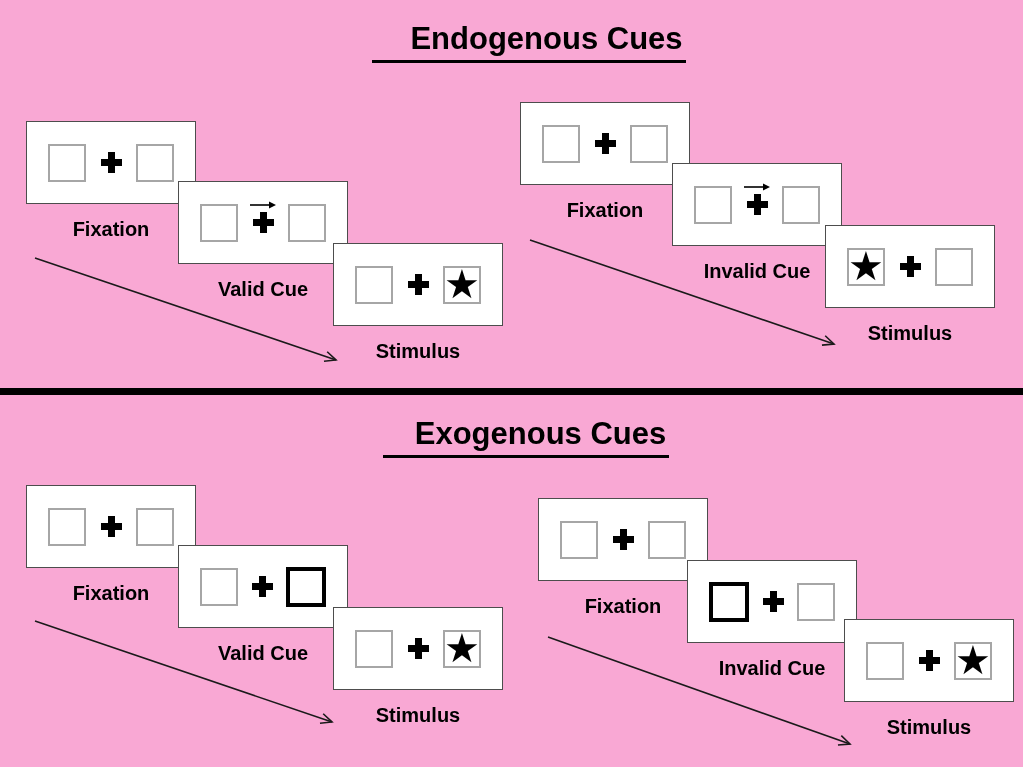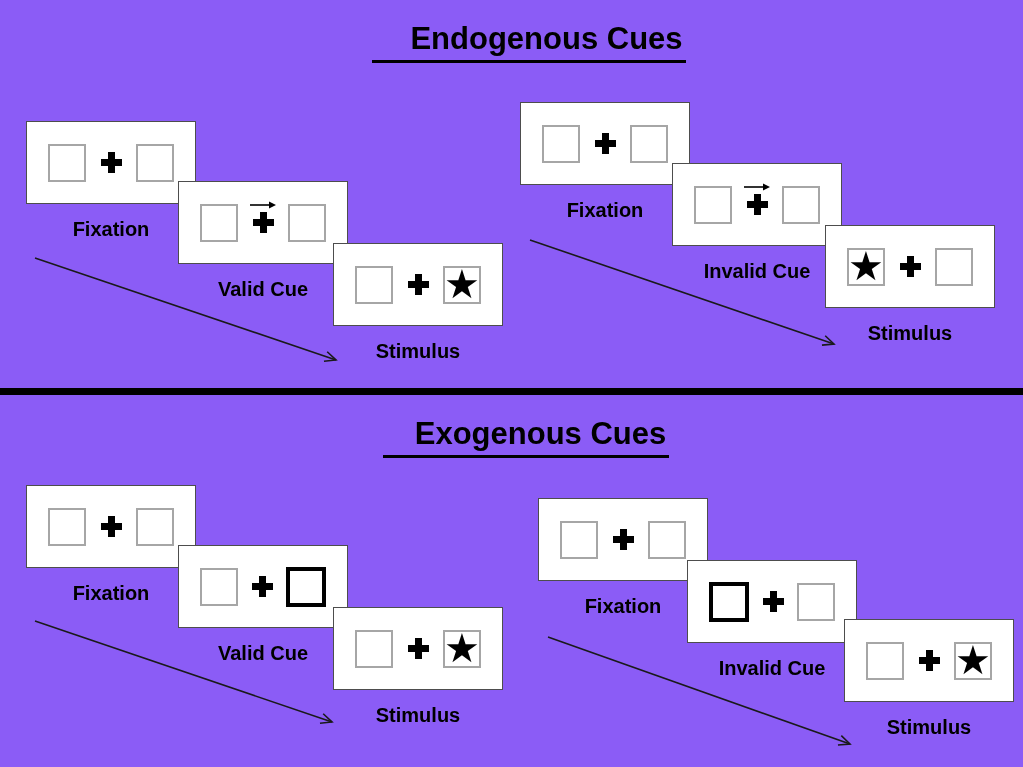--- a/index.html
+++ b/index.html
@@ -1,17 +1,17 @@
 <!DOCTYPE html>
 <html><head>
 <meta charset="utf-8">
 <style>
   html,body{margin:0;padding:0;background:#fff;}
   .stage{
-    position:relative;width:1023px;height:767px;background:#8b5cf6;
+    position:relative;width:1023px;height:767px;background:#f9a8d4;
     font-family:"Liberation Sans",sans-serif;overflow:hidden;
   }
   .title{
     position:absolute;left:0;width:100%;margin:0;text-align:center;
     font-size:31px;font-weight:700;color:#000;z-index:2;
   }
   .title-endo{top:21px;text-indent:35px;}
   .title-exo{top:416px;text-indent:29px;text-align:center;}
   .title .u{display:inline-block;border-bottom:3px solid #000;padding:0 3px 3px;}
   .divider{position:absolute;left:0;top:388px;width:100%;height:7px;background:#000;z-index:2;}

